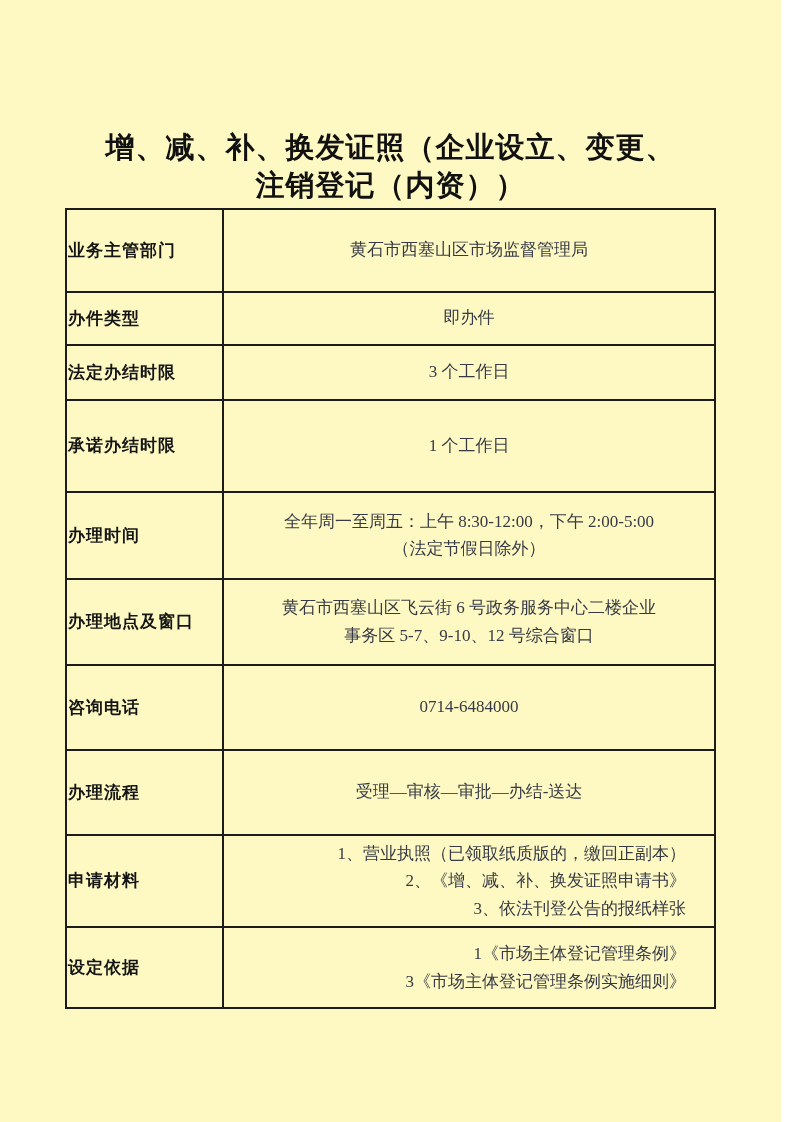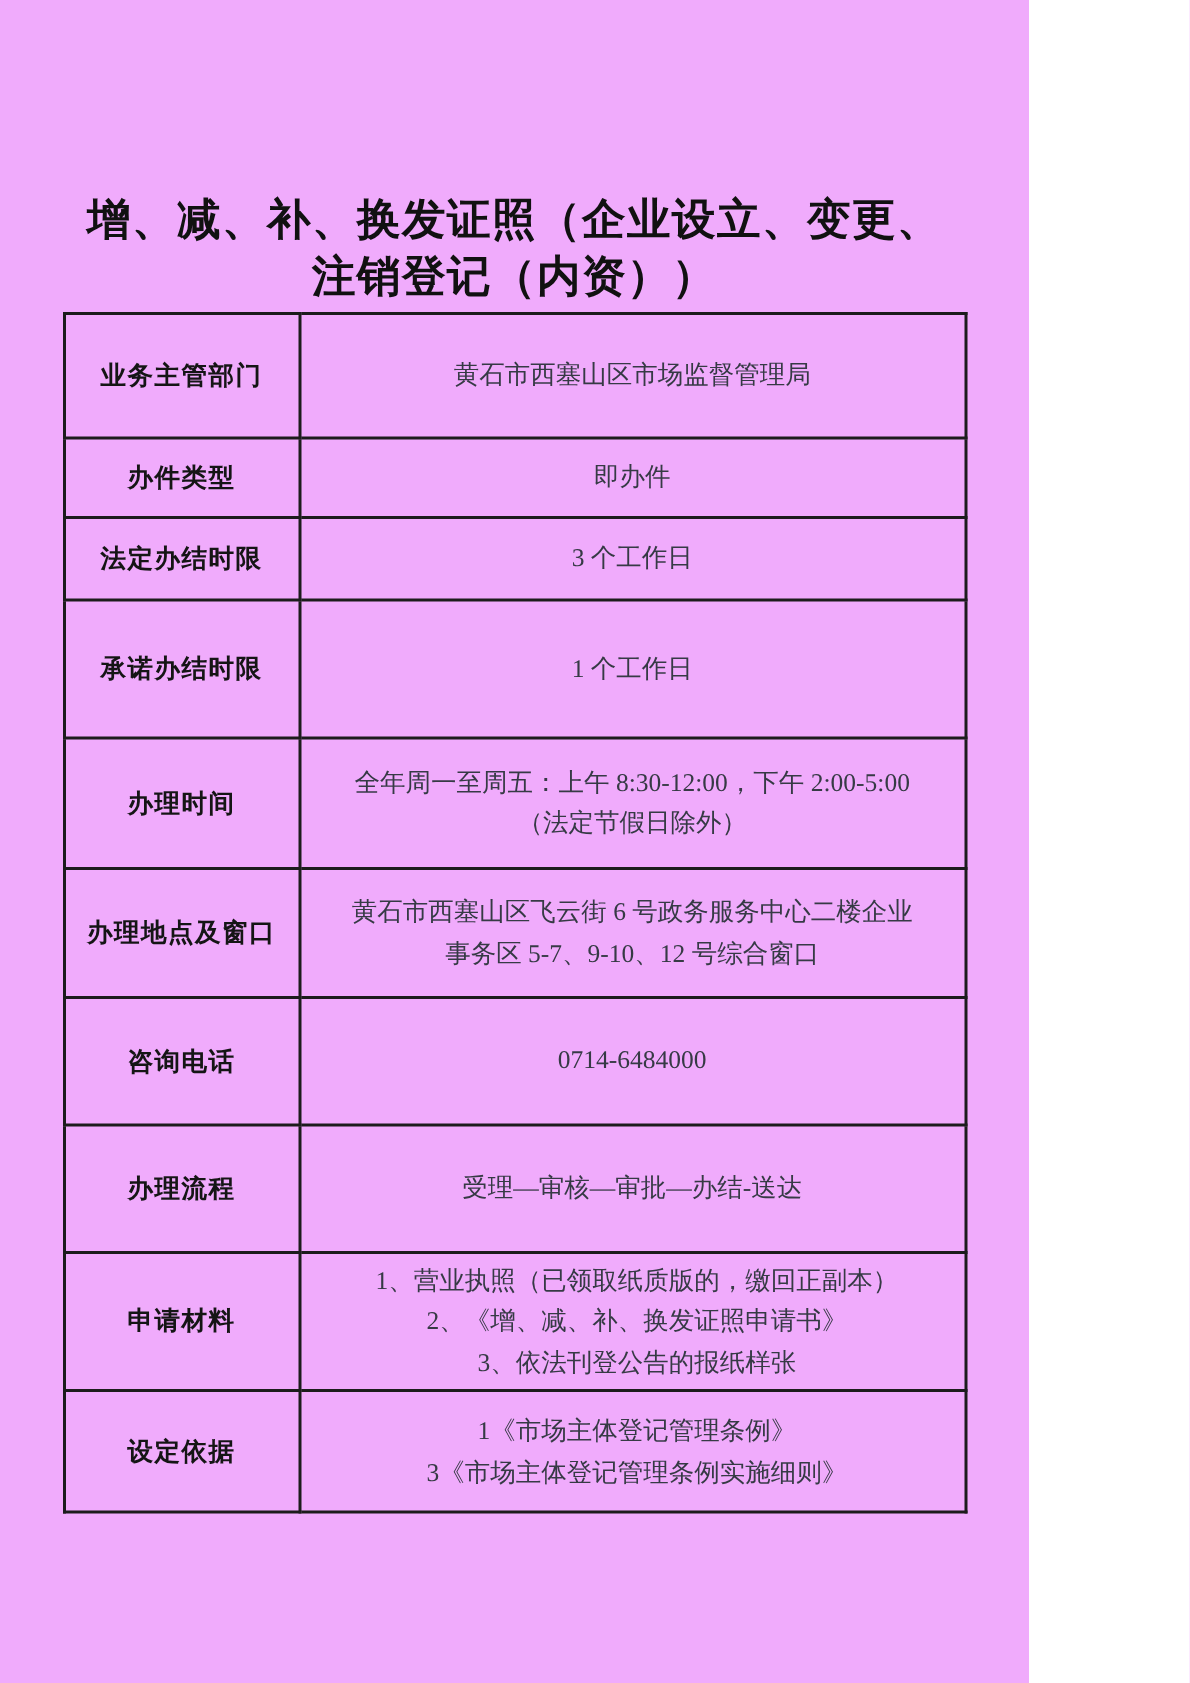--- a/index.html
+++ b/index.html
@@ -2,23 +2,23 @@
 <html><head>
 <meta charset="utf-8">
 <style>
   html, body {
     margin: 0;
     padding: 0;
     background: #ffffff;
   }
   .page {
     position: relative;
-    width: 686px;
+    width: 781px;
     height: 1122px;
-    background: #f0abfc;
+    background: #fef9c3;
     font-family: "Liberation Sans", sans-serif;
     overflow: hidden;
   }
   .doc-title {
     margin: 0;
     padding-top: 128px;
     text-align: center;
     font-size: 29px;
     line-height: 1.32;
     font-weight: bold;
@@ -32,38 +32,38 @@
     width: 591px;
     margin: 3px auto 0 auto;
   }
   table.info-table td {
     border: 2px solid #1c1c1c;
     vertical-align: middle;
     overflow: hidden;
   }
   td.label-cell {
     width: 153px;
-    text-align: center;
+    text-align: left;
     font-weight: bold;
     font-size: 17px;
     letter-spacing: 1px;
     color: #151515;
     font-family: "Liberation Sans", sans-serif;
   }
   td.value-cell {
     width: 434px;
     text-align: center;
     font-size: 17px;
     line-height: 1.62;
     color: #363a45;
     font-family: "Liberation Serif", serif;
-    padding: 4px 4px;
+    padding: 4px 28px;
   }
   td.value-cell.align-left {
-    text-align: center;
+    text-align: right;
     padding-left: 10px;
     margin-left: 24px;
   }
   .page-number {
     margin-top: 17px;
     text-align: center;
     font-size: 16px;
     color: #222222;
     font-family: "Liberation Serif", serif;
   }

